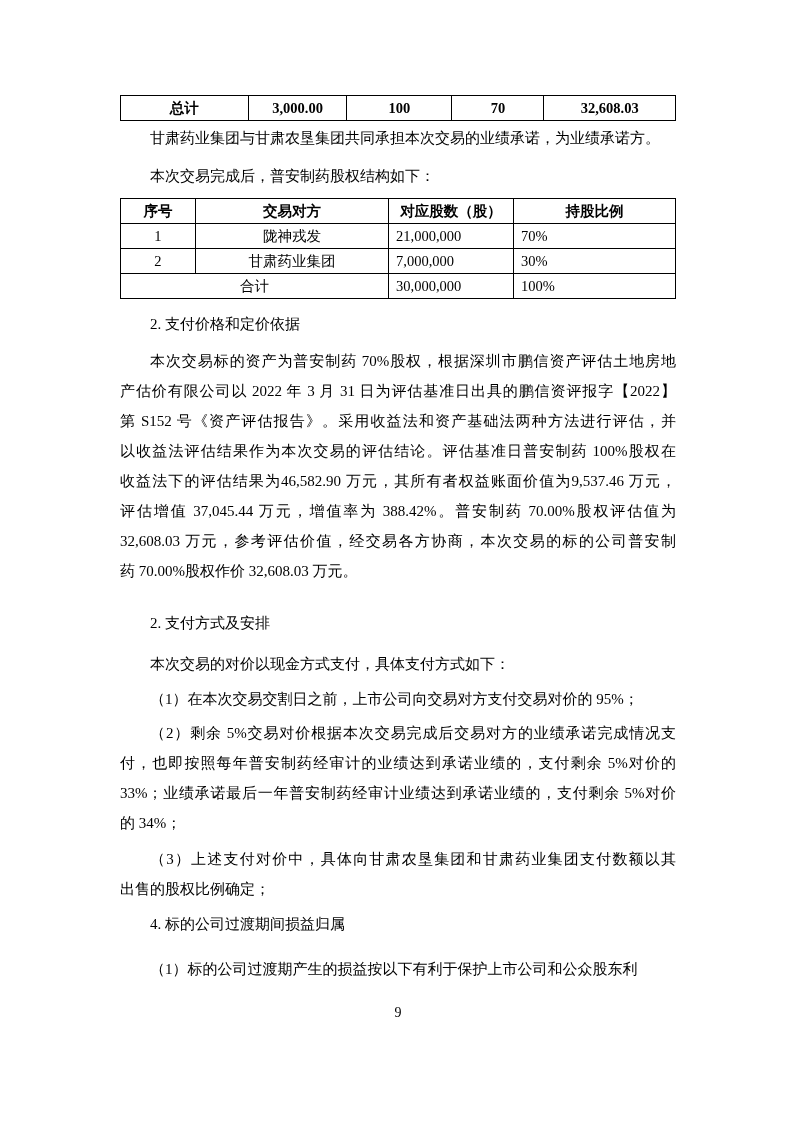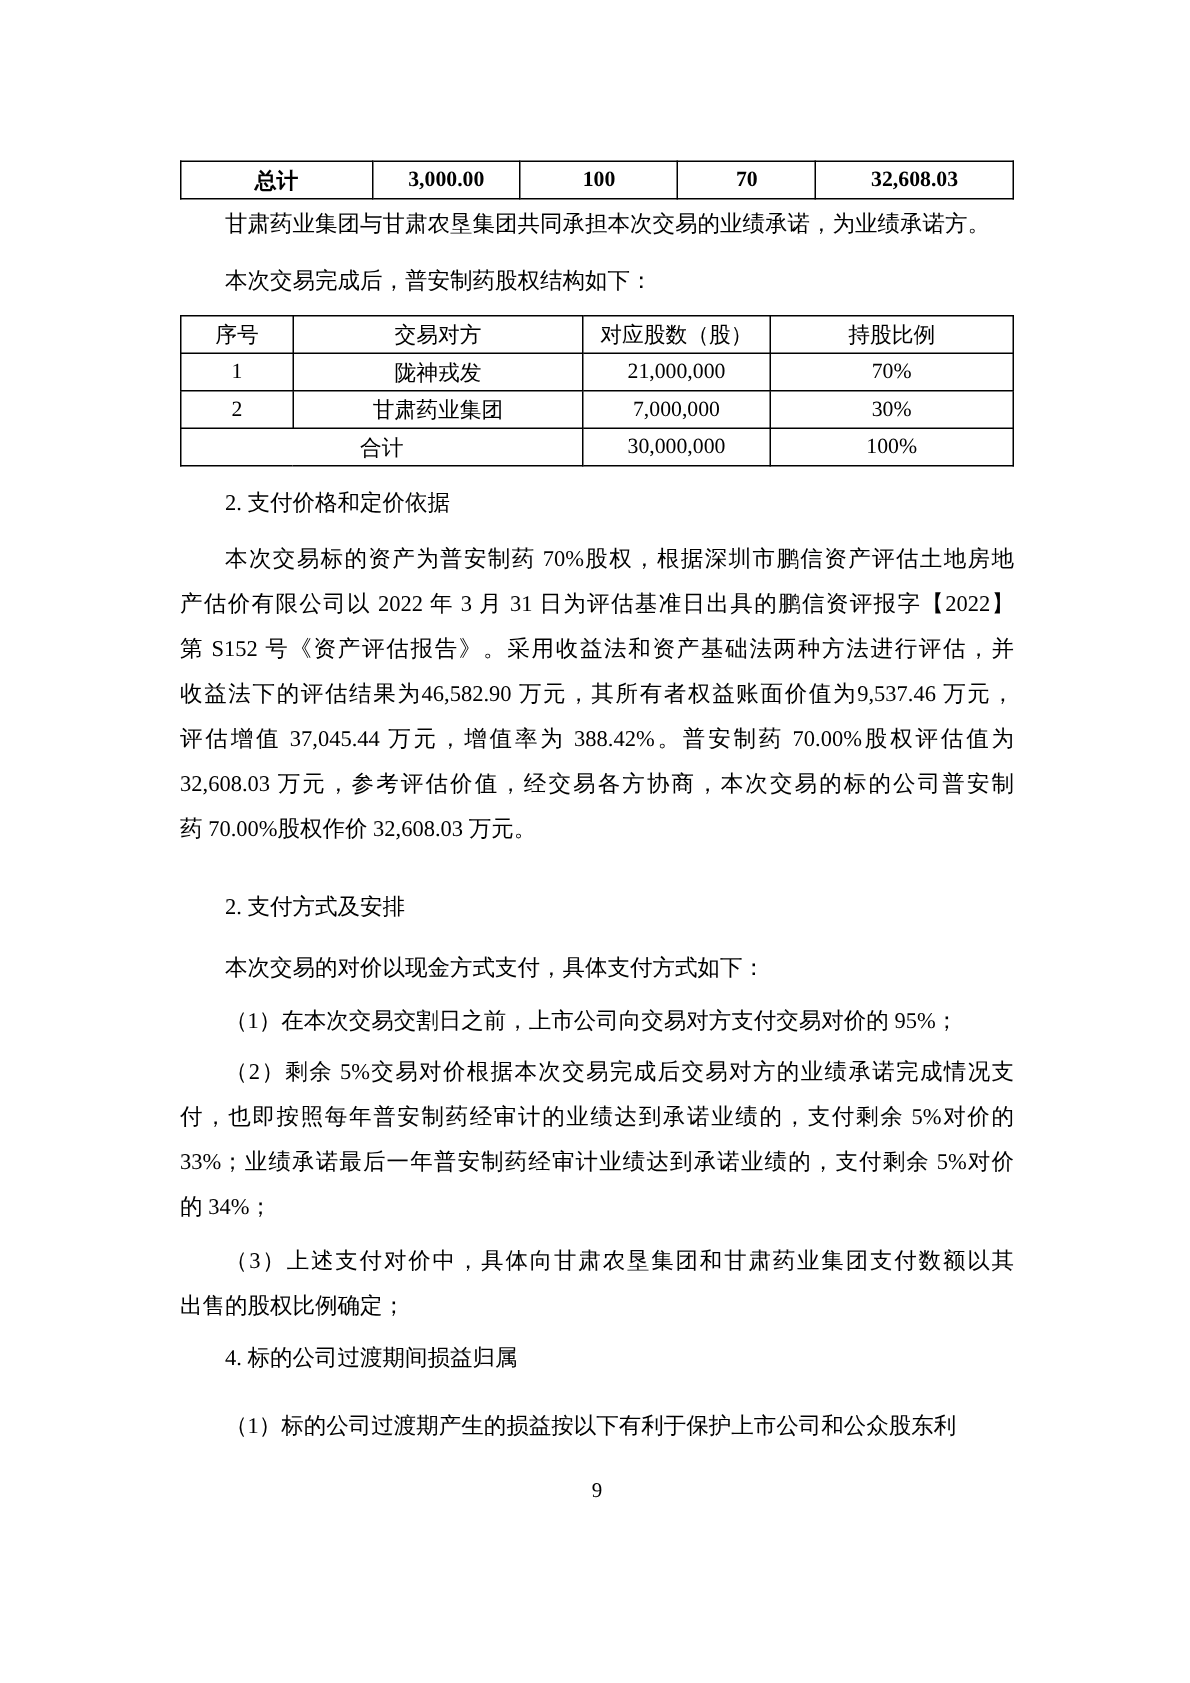--- a/index.html
+++ b/index.html
@@ -2,43 +2,43 @@
 <html><head>
 <meta charset="utf-8">
 <style>
   html,body{margin:0;padding:0;}
   body{
     width:793px;height:1122px;background:#ffffff;color:#000000;
     font-family:"Liberation Serif","DejaVu Serif",serif;
     -webkit-font-smoothing:antialiased;
   }
   .page{position:relative;width:793px;height:1122px;overflow:hidden;background:#ffffff;}
-  .content{position:absolute;left:120px;top:12px;width:556px;}
+  .content{position:absolute;left:120px;top:0;width:556px;}
 
   
   .ln{
     font-size:15px;line-height:30px;height:30px;overflow:hidden;
     text-align:justify;
   }
   .ln.j{text-align-last:justify;}
   .ln.indent{text-indent:2em;}
 
   
   table.tbl{
     width:100%;border-collapse:collapse;table-layout:fixed;
     font-size:14.5px;border:1.5px solid #000;
   }
   table.tbl td,table.tbl th{
     border:1px solid #000;padding:0 7px;text-align:center;
     font-weight:normal;overflow:hidden;white-space:nowrap;
   }
   table.summary td{height:24px;font-weight:bold;}
   table.equity td,table.equity th{height:24px;}
-  table.equity tr.hd th{font-weight:normal;margin-left:24px;}
-  table.equity .num{text-align:center;}
+  table.equity tr.hd th{font-weight:bold;margin-left:24px;}
+  table.equity .num{text-align:left;}
   .b{font-weight:bold;}
 
   
   .mt-t1{margin-top:95px;}
   .mt-p1{margin-top:2px;}
   .mt-p2{margin-top:8px;}
   .mt-t2{margin-top:7px;}
   .mt-h2{margin-top:10px;}
   .mt-s2{margin-top:7px;}
   .mt-h3{margin-top:22px;}
@@ -113,20 +113,21 @@
         <td class="num">100%</td>
       </tr>
       </tbody>
     </table>
 
     <div class="ln indent mt-h2">2. 支付价格和定价依据</div>
     <div class="mt-s2">
       <div class="ln j indent">本次交易标的资产为普安制药 70%股权，根据深圳市鹏信资产评估土地房地</div>
       <div class="ln j">产估价有限公司以 2022 年 3 月 31 日为评估基准日出具的鹏信资评报字【2022】</div>
       <div class="ln j">第 S152 号《资产评估报告》。采用收益法和资产基础法两种方法进行评估，并</div>
+      <div class="ln j">以收益法评估结果作为本次交易的评估结论。评估基准日普安制药 100%股权在</div>
       <div class="ln j">收益法下的评估结果为46,582.90 万元，其所有者权益账面价值为9,537.46 万元，</div>
       <div class="ln j">评估增值 37,045.44 万元，增值率为 388.42%。普安制药 70.00%股权评估值为</div>
       <div class="ln j">32,608.03 万元，参考评估价值，经交易各方协商，本次交易的标的公司普安制</div>
       <div class="ln">药 70.00%股权作价 32,608.03 万元。</div>
     </div>
 
     <div class="ln indent mt-h3">2. 支付方式及安排</div>
     <div class="ln indent mt-s3i">本次交易的对价以现金方式支付，具体支付方式如下：</div>
     <div class="ln indent mt-i1">（1）在本次交易交割日之前，上市公司向交易对方支付交易对价的 95%；</div>
     <div class="mt-i2">

